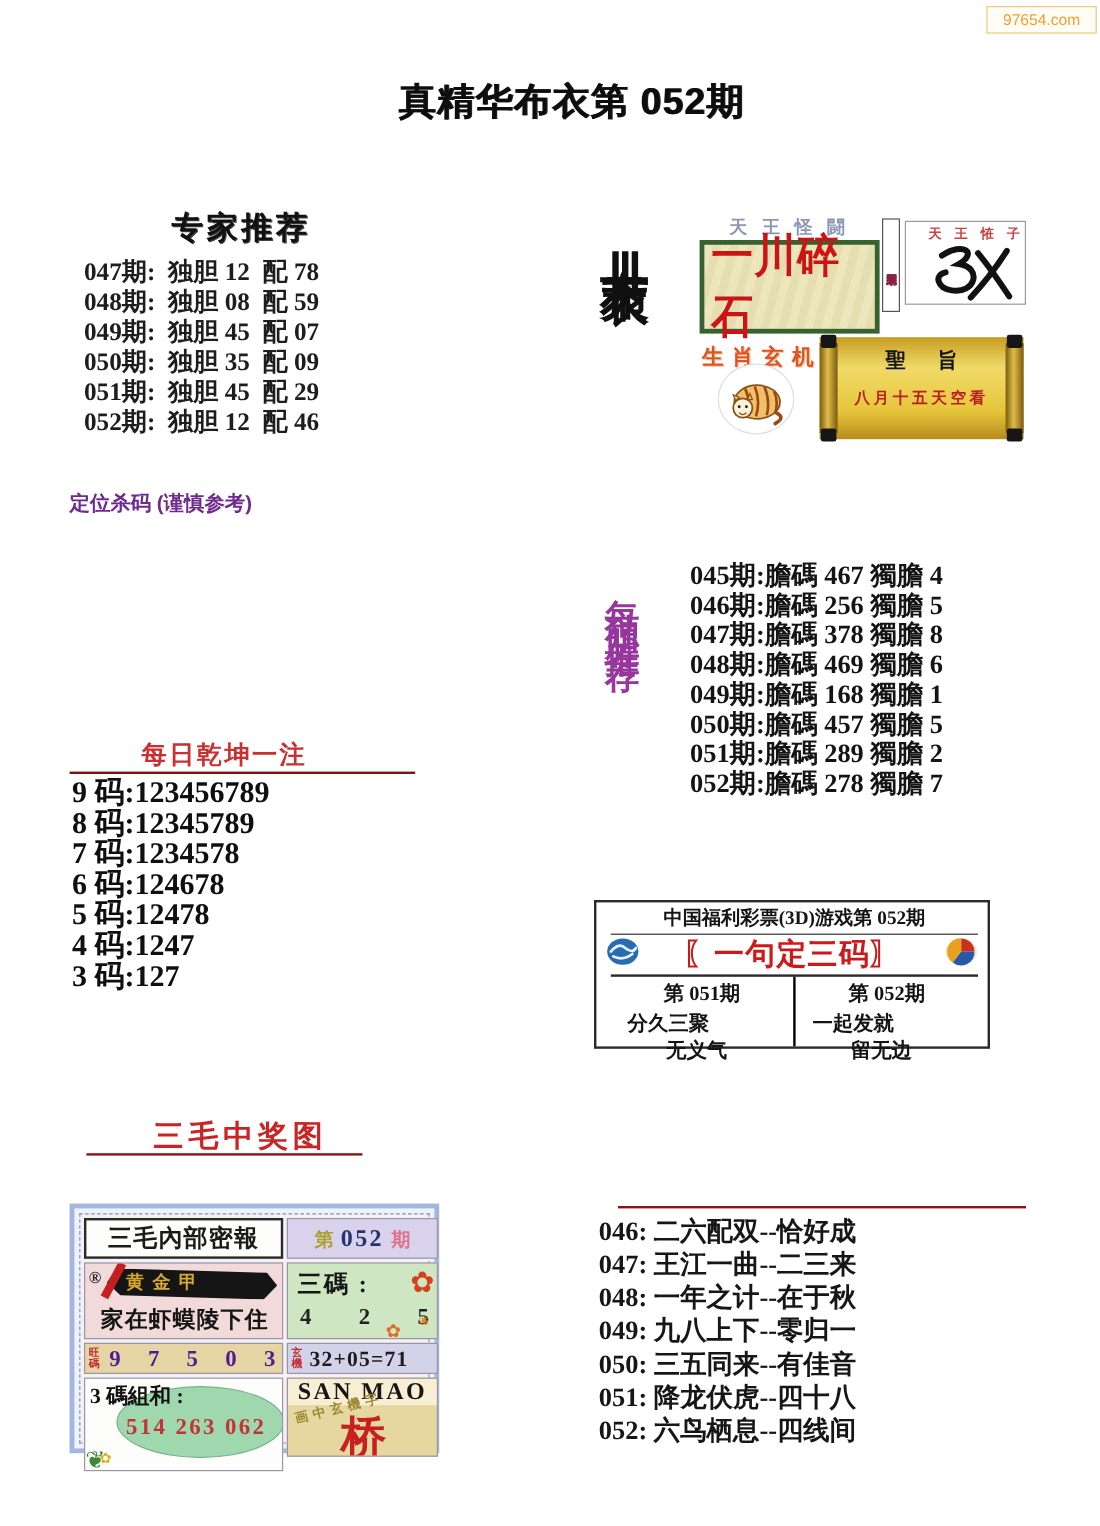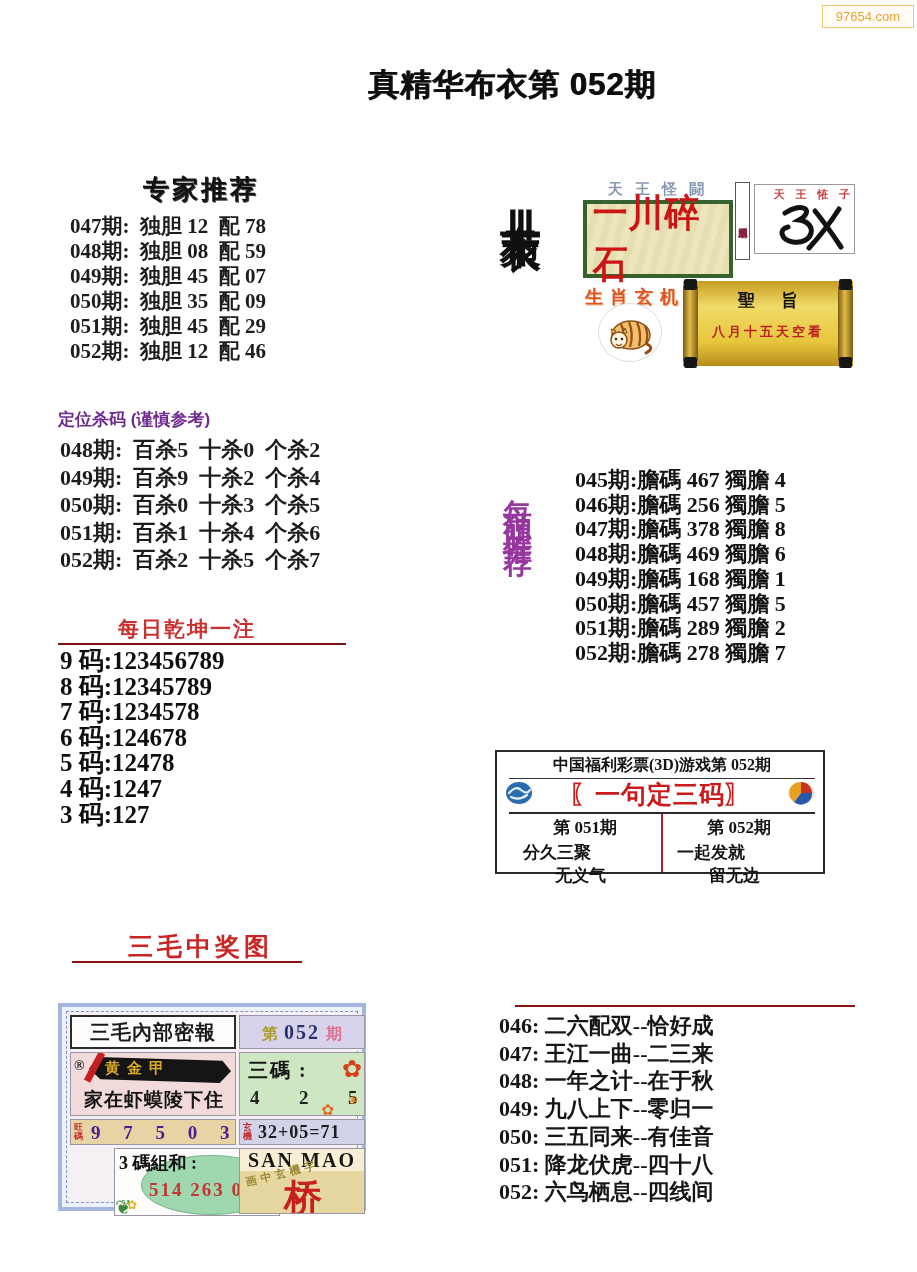--- a/index.html
+++ b/index.html
@@ -6,21 +6,21 @@
   #page{position:relative;width:917px;height:1272px;background:#fff;overflow:hidden;
         font-family:"Liberation Serif", serif;color:#1a1a1a;}
   .abs{position:absolute;}
   .pre{white-space:pre;}
 
   
   .wm{left:822px;top:5px;width:90px;height:21px;border:1px solid #f0c878;background:#fffdf6;
       color:#f0a030;font-family:"Liberation Sans",sans-serif;font-size:13px;line-height:21px;text-align:center;}
 
   
-  .main-title{left:368px;top:64px;font-family:"Liberation Sans",sans-serif;font-weight:bold;
+  .main-title{left:332px;top:64px;font-family:"Liberation Sans",sans-serif;font-weight:bold;
       font-size:31px;color:#0d0d0d;letter-spacing:1px;white-space:nowrap;text-shadow:1px 0 0 #222;}
 
   
   .expert-hd{left:143px;top:172px;font-family:"Liberation Sans",sans-serif;font-weight:bold;
       font-size:26px;letter-spacing:3px;color:#111;text-shadow:1px 1px 0 #444;}
   .expert-rows{left:70px;top:214px;font-size:21px;font-weight:600;line-height:25px;color:#1d1d1d;}
   .kill-hd{left:58px;top:408px;font-family:"Liberation Sans",sans-serif;font-weight:bold;
       font-size:17px;color:#6e2a8e;}
   .kill-rows{left:60px;top:436px;font-size:22px;font-weight:600;line-height:27.5px;color:#1d1d1d;}
   .daily-title{left:118px;top:615px;font-size:21px;font-weight:bold;color:#c93030;letter-spacing:2px;}
@@ -54,21 +54,21 @@
   .sanma-value{position:absolute;left:10px;top:34px;font-size:19px;font-weight:bold;color:#222;letter-spacing:10px;}
   .flower1{position:absolute;right:2px;top:2px;color:#d8401c;font-size:24px;}
   .flower2{position:absolute;right:30px;bottom:-4px;color:#e06a28;font-size:15px;}
   .flower3{position:absolute;right:6px;bottom:8px;color:#e08a30;font-size:11px;}
   .c-r3l{left:3px;top:107px;width:166px;height:26px;background:#e6d4a4;padding-left:33px;}
   .c-r3r{left:172px;top:107px;width:126px;height:26px;background:#d2d2e8;}
   .tinylabel{position:absolute;left:3px;top:3px;width:11px;font-size:9px;line-height:9px;color:#c43030;
              font-weight:bold;word-break:break-all;}
   .wang-value{position:absolute;left:20px;top:2px;font-size:19px;font-weight:bold;color:#4c1d95;letter-spacing:9px;}
   .xuan-value{position:absolute;left:18px;top:2px;font-size:18px;font-weight:bold;color:#1d1d1d;letter-spacing:1px;}
-  .c-r4l{left:3px;top:136px;width:166px;height:68px;background:#fdfdfb;margin-left:44px;}
+  .c-r4l{left:3px;top:136px;width:166px;height:78px;background:#fdfdfb;}
   .zuhe-label{position:absolute;left:4px;top:2px;font-size:18px;font-weight:bold;color:#111;}
   .ellipse{position:absolute;left:26px;top:6px;width:138px;height:58px;background:#9fd8ae;
            border-radius:50%;border:1px solid #77b489;}
   .zuhe-value{position:absolute;left:34px;top:30px;font-size:19px;font-weight:bold;color:#c43434;letter-spacing:2px;}
   .plant{position:absolute;left:0px;bottom:-4px;font-size:20px;color:#3a8a3a;}
   .plant2{position:absolute;left:12px;bottom:2px;font-size:12px;color:#e0b020;}
   .c-r4r{left:172px;top:136px;width:126px;height:66px;background:#e6d6a0;}
   .sanmao-en{position:absolute;left:0;top:0;width:100%;height:22px;background:#f8eed4;
              font-family:"Liberation Serif",serif;font-weight:bold;font-size:20px;text-align:center;
              line-height:22px;letter-spacing:2px;color:#161616;}
@@ -114,21 +114,21 @@
   
   .sbox{left:495px;top:750px;width:330px;height:124px;box-sizing:border-box;border:2px solid #2a2a2a;background:#fff;}
   .sbox-hd{position:absolute;left:12px;top:3px;width:306px;text-align:center;font-size:16px;font-weight:bold;
            color:#141414;border-bottom:1px solid #333;padding-bottom:2px;}
   .sbox-title{position:absolute;left:0;top:26px;width:100%;text-align:center;font-size:25px;
               font-weight:bold;color:#cc1a1a;letter-spacing:1px;}
   .slogo{position:absolute;top:27px;width:28px;height:28px;}
   .slogo.l{left:8px;} .slogo.r{right:8px;}
   .sgrid{position:absolute;left:12px;top:60px;width:306px;height:58px;border-top:2px solid #2a2a2a;display:flex;}
   .scol{flex:1;box-sizing:border-box;font-size:17px;font-weight:bold;color:#141414;}
-  .scol.first{border-right:2px solid #b91c1c;}
+  .scol.first{border-right:2px solid #000000;}
   .scol .h{text-align:center;margin-top:2px;}
   .scol .l1{margin-top:2px;padding-left:14px;}
   .scol .l2{padding-left:46px;}
 
   
   .bj-title{left:583px;top:968px;font-size:29px;font-weight:bold;color:#c92020;letter-spacing:8px;}
   .bj-line{left:515px;top:1005px;width:340px;height:2px;background:#8b1515;}
   .bj-rows{left:499px;top:1012px;font-size:22px;font-weight:600;line-height:27.7px;color:#161616;}
 </style>
 </head>
@@ -144,27 +144,20 @@
   <div class="abs expert-rows">
     <div class="pre">047期:  独胆 12  配 78</div>
     <div class="pre">048期:  独胆 08  配 59</div>
     <div class="pre">049期:  独胆 45  配 07</div>
     <div class="pre">050期:  独胆 35  配 09</div>
     <div class="pre">051期:  独胆 45  配 29</div>
     <div class="pre">052期:  独胆 12  配 46</div>
   </div>
 
   <div class="abs kill-hd">定位杀码 (谨慎参考)</div>
-  <div class="abs kill-rows">
-    <div class="pre">048期:  百杀5  十杀0  个杀2</div>
-    <div class="pre">049期:  百杀9  十杀2  个杀4</div>
-    <div class="pre">050期:  百杀0  十杀3  个杀5</div>
-    <div class="pre">051期:  百杀1  十杀4  个杀6</div>
-    <div class="pre">052期:  百杀2  十杀5  个杀7</div>
-  </div>
 
   <div class="abs daily-title">每日乾坤一注</div>
   <div class="abs daily-line"></div>
   <div class="abs daily-rows">
     <div class="pre">9 码:123456789</div>
     <div class="pre">8 码:12345789</div>
     <div class="pre">7 码:1234578</div>
     <div class="pre">6 码:124678</div>
     <div class="pre">5 码:12478</div>
     <div class="pre">4 码:1247</div>

